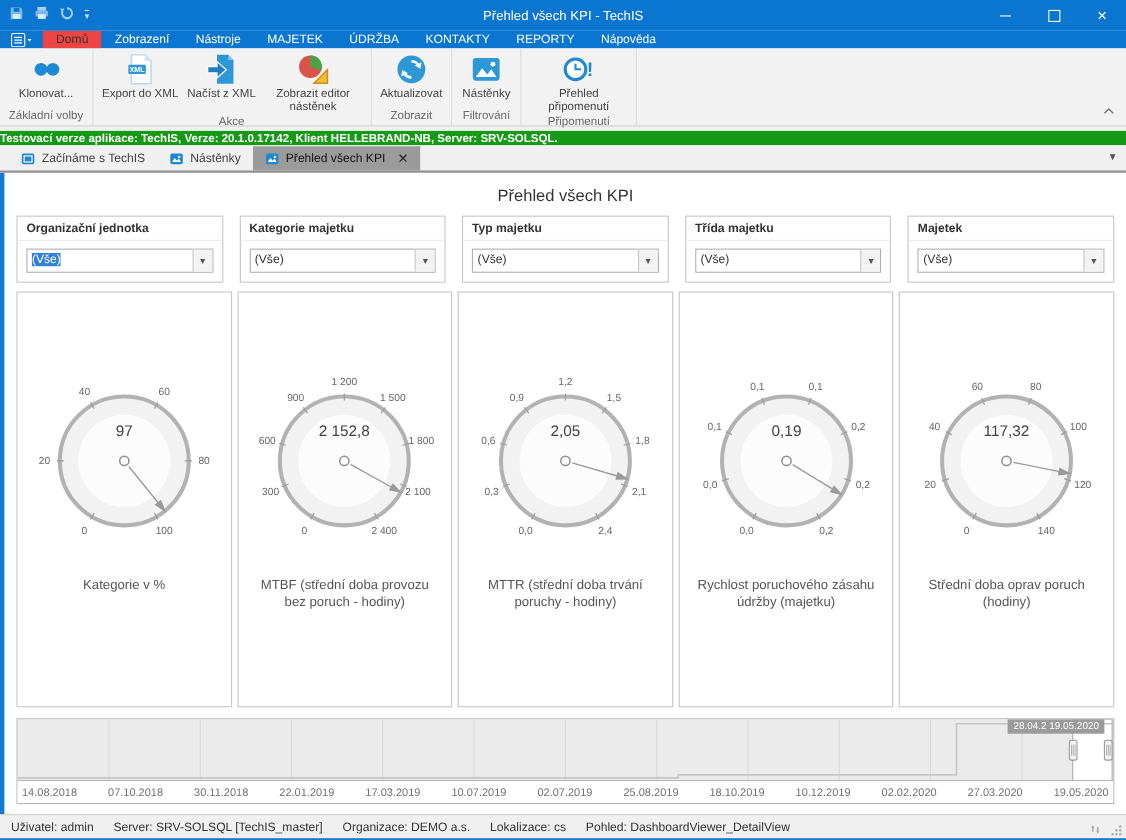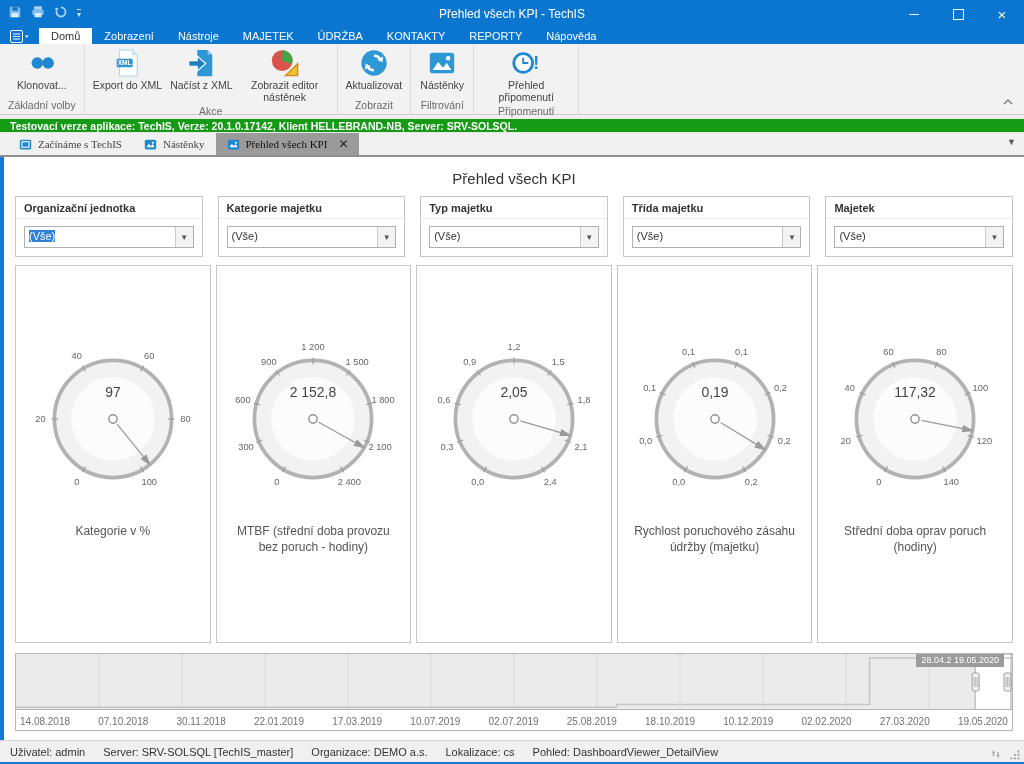--- a/index.html
+++ b/index.html
@@ -16,40 +16,40 @@
   .win-controls{margin-left:auto;display:flex;height:100%;z-index:2;}
   .wbtn{width:44px;height:100%;display:flex;align-items:center;justify-content:center;color:#fff;cursor:pointer;}
   .wbtn .minbar{width:10px;height:1px;background:#fff;}
   .wbtn .maxbox{width:9px;height:9px;border:1px solid #fff;}
   .wbtn.close{font-size:15px;line-height:1;}
 
   
   .menubar{height:16px;background:#0b76cf;display:flex;align-items:stretch;padding-left:6px;flex:none;}
   .appmenu{display:flex;align-items:center;padding:0 10px 0 4px;cursor:pointer;}
   .mtab{display:flex;align-items:center;padding:0 12px;color:#fff;font-size:11px;cursor:pointer;white-space:nowrap;}
-  .mtab.active{background:#ffffff;color:#333;}
+  .mtab.active{background:#ef4444;color:#333;}
 
   
   .ribbon{height:70px;background:#f2f2f2;border-bottom:1px solid #cfcfcf;display:flex;position:relative;flex:none;}
   .rgroup{display:flex;flex-direction:column;border-right:1px solid #dcdcdc;}
   .rbuttons{flex:1;display:flex;align-items:flex-start;justify-content:center;padding:3px 4px 0;}
   .rbtn{display:flex;flex-direction:column;align-items:center;min-width:46px;max-width:88px;padding:1px 4px;font-size:10.5px;color:#444;text-align:center;line-height:1.15;cursor:pointer;border-radius:2px;}
   .rbtn .icn{width:30px;height:30px;margin-bottom:1px;}
   .rbtn .icn svg{width:100%;height:100%;}
   .glabel{text-align:center;font-size:10.5px;color:#6a6a6a;padding:1px 8px 3px;white-space:nowrap;}
   .ribbon-collapse{position:absolute;right:10px;bottom:5px;cursor:pointer;}
 
   .ribbon-gap{height:4px;background:#f0f0f0;flex:none;}
 
   
-  .infobar{height:13px;background:#149a14;color:#fff;font-size:10.5px;font-weight:bold;display:flex;align-items:center;padding-left:10px;flex:none;}
+  .infobar{height:13px;background:#149a14;color:#fff;font-size:10.5px;font-weight:bold;display:flex;align-items:center;flex:none;}
   .infobar-gap{height:1px;background:#e8e8e8;flex:none;}
 
   
-  .tabstrip{height:22px;background:#f0f0f0;border-bottom:2px solid #8f8f8f;display:flex;align-items:stretch;padding-left:8px;position:relative;flex:none;font-family:Liberation Serif, serif;}
+  .tabstrip{height:22px;background:#f0f0f0;border-bottom:2px solid #8f8f8f;display:flex;align-items:stretch;padding-left:8px;position:relative;flex:none;}
   .dtab{display:flex;align-items:center;gap:6px;padding:0 11px;font-size:11px;color:#444;cursor:pointer;white-space:nowrap;}
   .dtab .ticon{width:13px;height:13px;flex:none;}
   .dtab .ticon svg{width:100%;height:100%;display:block;}
   .dtab.active{background:#9b9b9b;color:#111;}
   .dtab .closex{font-size:12px;color:#222;margin-left:5px;cursor:pointer;}
   .strip-dd{position:absolute;right:8px;top:4px;color:#555;font-size:9px;cursor:pointer;}
 
   
   .main{flex:1;background:#fff;border-left:4px solid #1379d4;overflow:hidden;}
   .page-title{font-size:15px;color:#333;text-align:center;margin:13px 0 9px;font-weight:normal;}
@@ -395,20 +395,21 @@
             <text x="175.34221445054732" y="83.31211448200338" font-size="10" fill="#666" text-anchor="middle">1,8</text>
             <line x1="154.5088924181659" y1="122.5783225095403" x2="160.97604914574492" y2="125.25710653609592" stroke="#9d9d9d" stroke-width="1.2"></line>
             <text x="172.06260353588038" y="133.349307724477" font-size="10" fill="#666" text-anchor="middle">2,1</text>
             <line x1="129.5" y1="151.0954988232819" x2="133" y2="157.15767664977295" stroke="#9d9d9d" stroke-width="1.2"></line>
             <text x="139" y="171.04998149518622" font-size="10" fill="#666" text-anchor="middle">2,4</text>
             <path d="M96 48 L104 48 L100 35 Z" fill="#9a9a9a" transform="rotate(106.25 100 100)"></path>
             <line x1="100" y1="93" x2="100" y2="42" stroke="#9a9a9a" stroke-width="1.3" transform="rotate(106.25 100 100)"></line>
             <circle cx="100" cy="100" r="4.5" fill="#fff" stroke="#8f8f8f" stroke-width="1.5"></circle>
             <text x="100" y="76" font-size="15" fill="#444" text-anchor="middle">2,05</text>
           </svg>
+          <div class="gcaption">MTTR  (střední doba trvání poruchy - hodiny)</div>
         </div>
         <div class="gcard">
           <svg viewBox="0 0 200 200" class="gauge">
             <circle cx="100" cy="100" r="61" fill="#f2f2f2"></circle>
             <circle cx="100" cy="100" r="45" fill="#fcfcfc"></circle>
             <circle cx="100" cy="100" r="63" fill="none" stroke="#b2b2b2" stroke-width="4"></circle>
             <line x1="70.5" y1="151.0954988232819" x2="67" y2="157.15767664977295" stroke="#9d9d9d" stroke-width="1.2"></line>
             <text x="61.00000000000001" y="171.04998149518622" font-size="10" fill="#666" text-anchor="middle">0,0</text>
             <line x1="43.62120445861769" y1="117.39055529024333" x2="36.93219481811471" y2="119.45384151111966" stroke="#9d9d9d" stroke-width="1.2"></line>
             <text x="25.465321148681014" y="126.49090360405052" font-size="10" fill="#666" text-anchor="middle">0,0</text>

